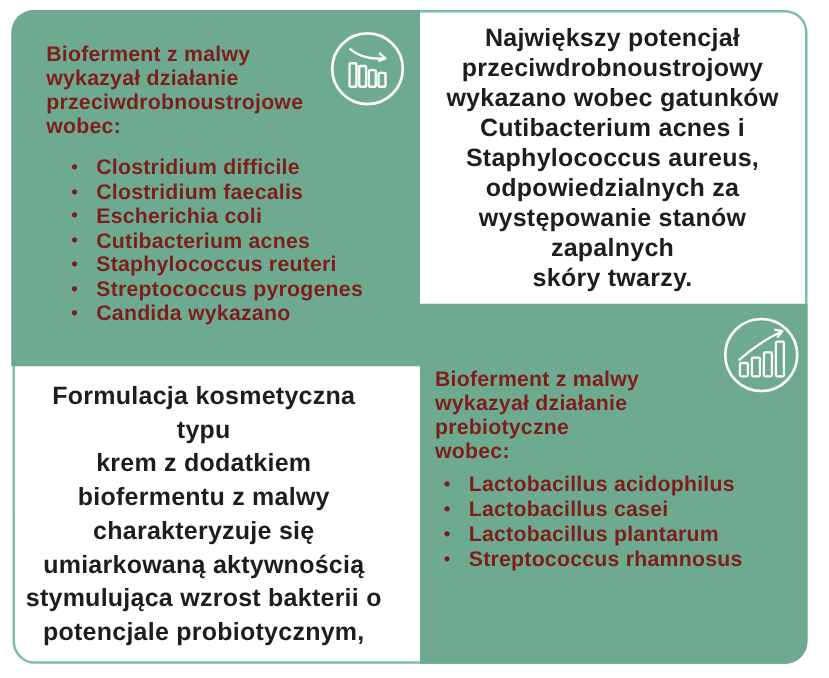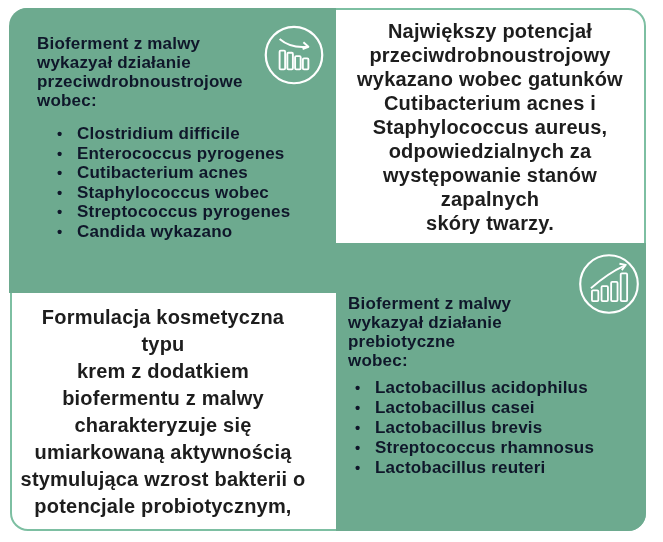--- a/index.html
+++ b/index.html
@@ -15,21 +15,21 @@
     --ink: #1d1d1d;
   }
   .frame {
     position: absolute;
     left: 10px; top: 8px;
     width: 632px; height: 519px;
     border: 2px solid var(--border);
     border-radius: 18px;
   }
   .quad { position: absolute; box-sizing: border-box; }
-  .quad.green { background: var(--green); color: #0f172a; }
+  .quad.green { background: var(--green); color: #7f1d1d; }
 
   .quad.tl {
     left: 9px; top: 8px; width: 327px; height: 285px;
     border-radius: 18px 0 0 0;
     padding: 26px 16px 0 28px;
   }
   .quad.br {
     left: 336px; top: 243px; width: 310px; height: 288px;
     border-radius: 0 0 18px 0;
     padding: 51px 8px 0 12px;
@@ -105,23 +105,24 @@
         <path d="M15,13.5 C22,19.5 30,21.5 40,20.5" stroke-width="1.7"></path>
         <path d="M36.5,16.5 L41,20.6 L35.8,22.6" stroke-width="1.7" stroke-linejoin="round"></path>
       </svg>
     </span>
     <h2 class="card-heading">Bioferment z malwy
 wykazyał działanie
 przeciwdrobnoustrojowe
 wobec:</h2>
     <ul class="bullet-list">
         <li>Clostridium difficile</li>
-        <li>Enterococcus pyrogenes</li>
+        <li>Clostridium faecalis</li>
+        <li>Escherichia coli</li>
         <li>Cutibacterium acnes</li>
-        <li>Staphylococcus wobec</li>
+        <li>Staphylococcus reuteri</li>
         <li>Streptococcus pyrogenes</li>
         <li>Candida wykazano</li>
       </ul>
   </section>
 
   <section class="quad tr">
     <p class="note-text">Największy potencjał
 przeciwdrobnoustrojowy
 wykazano wobec gatunków
 Cutibacterium acnes i
@@ -155,19 +156,18 @@
         <path d="M39.8,11 L45.8,12 L42,17" stroke-width="1.7" stroke-linejoin="round"></path>
       </svg>
     </span>
     <h2 class="card-heading">Bioferment z malwy
 wykazyał działanie
 prebiotyczne
 wobec:</h2>
     <ul class="bullet-list">
         <li>Lactobacillus acidophilus</li>
         <li>Lactobacillus casei</li>
-        <li>Lactobacillus brevis</li>
+        <li>Lactobacillus plantarum</li>
         <li>Streptococcus rhamnosus</li>
-        <li>Lactobacillus reuteri</li>
       </ul>
   </section>
 
 </div>
 
 </body></html>

